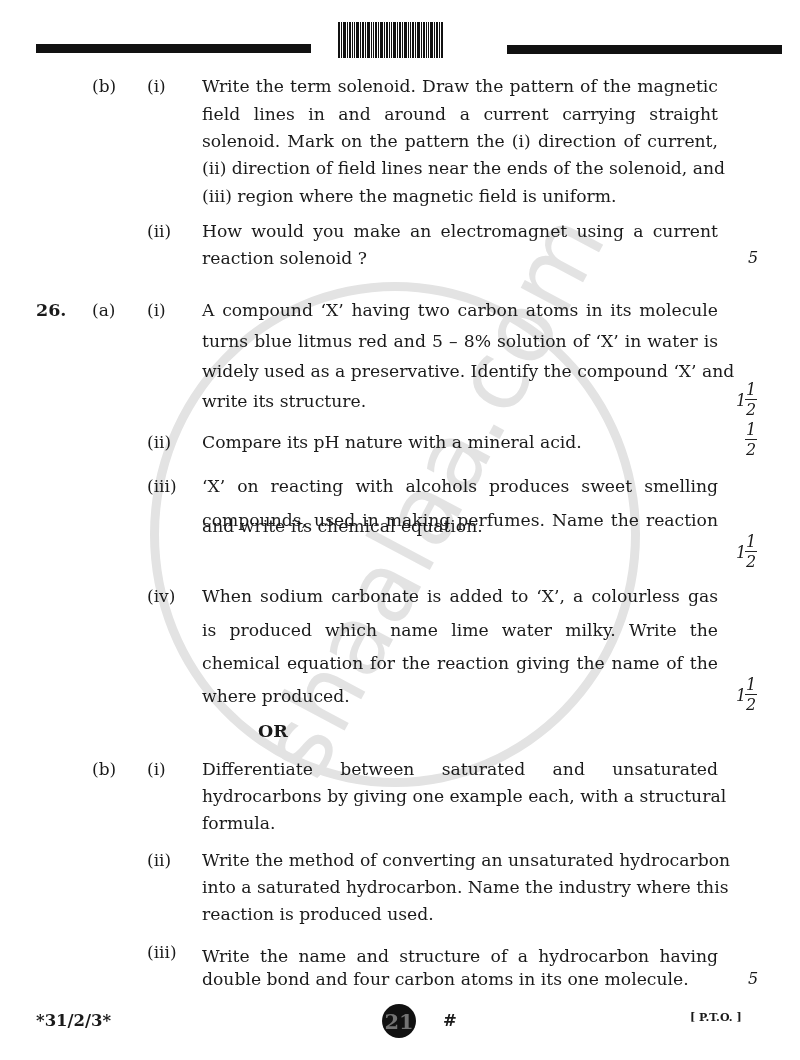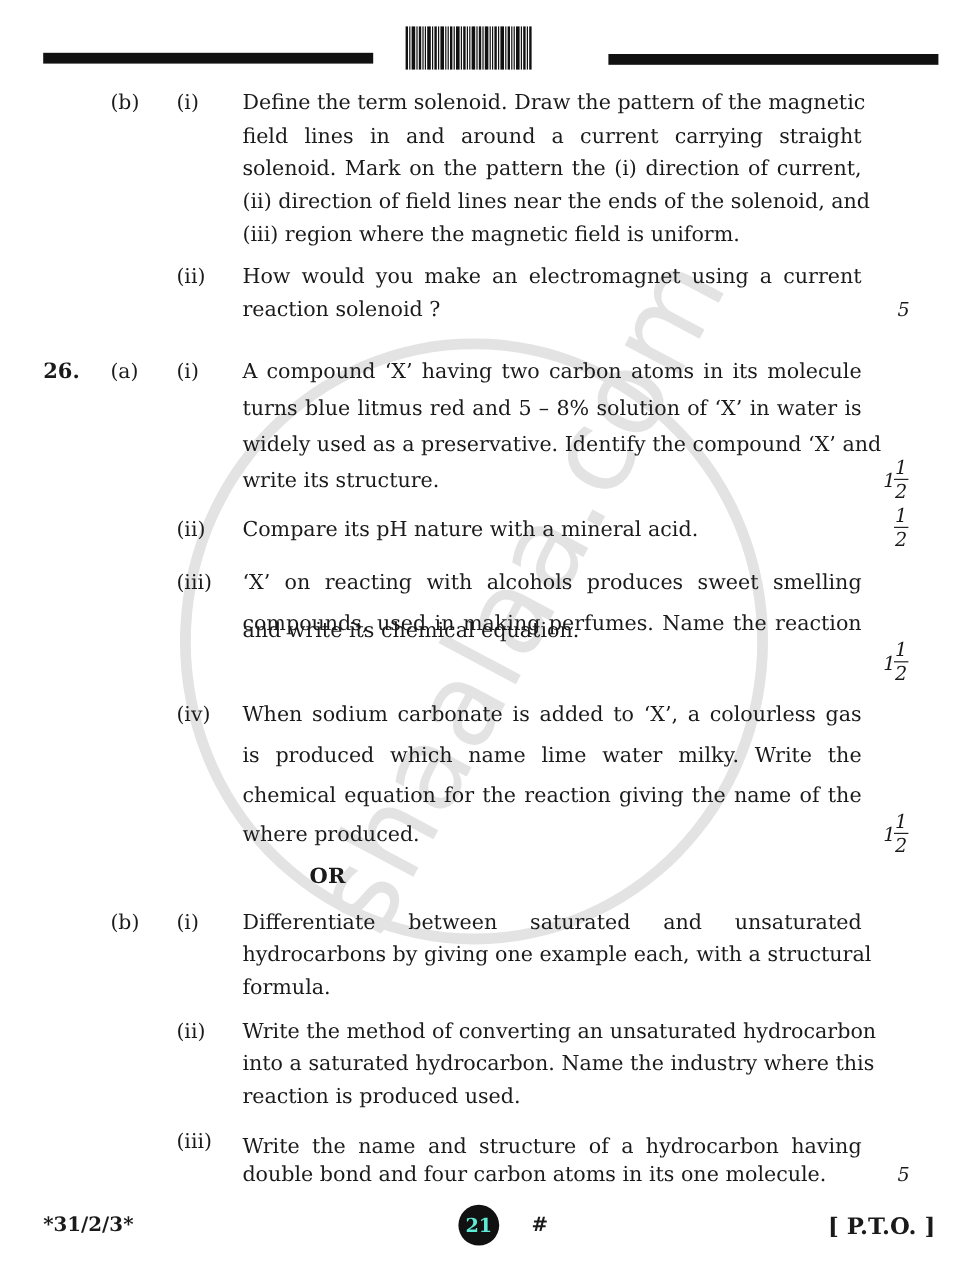--- a/index.html
+++ b/index.html
@@ -30,24 +30,24 @@
     .lvl2 { position: absolute; left: 147px; font-size: 17px; }
     .marks { position: absolute; font-style: italic; font-size: 16px; text-align: center; }
     .frac { position: absolute; display: inline-flex; flex-direction: column; align-items: center;
       font-style: italic; font-size: 16px; line-height: 17px; }
     .frac .bar { width: 12px; height: 1px; background: #222; margin: 1px 0; }
     .whole { position: absolute; font-style: italic; font-size: 16px; }
     .or { position: absolute; left: 258px; font-weight: bold; font-size: 17.5px; }
 
     .footer-code { position: absolute; left: 36px; top: 1011px; font-weight: bold; font-size: 16.5px; }
     .page-badge { position: absolute; left: 382px; top: 1004px; width: 34px; height: 34px;
-      background: #111; color: #5eead4; border-radius: 50%; display: flex; align-items: center;
-      justify-content: center; font-weight: bold; font-size: 16px; }
+      background: #111; color: #737373; border-radius: 50%; display: flex; align-items: center;
+      justify-content: center; font-weight: bold; font-size: 21px; }
     .hash { position: absolute; left: 443px; top: 1011px; font-weight: bold; font-size: 16.5px; }
-    .pto { position: absolute; left: 690px; top: 1011px; font-weight: bold; font-size: 19px; }
+    .pto { position: absolute; left: 690px; top: 1011px; font-weight: bold; font-size: 11px; }
   </style>
 </head>
 <body>
 
 <div class="rule left"></div>
 <div class="barcode">
   <span style="width:2px"></span>
     <span style="width:1px"></span>
     <span style="width:3px"></span>
     <span style="width:1px"></span>
@@ -88,21 +88,21 @@
     <span style="width:1px"></span>
     <span style="width:2px"></span>
 </div>
 <div class="rule right"></div>
 
 <div class="watermark"></div>
 <div class="wm-text">shaalaa.com</div>
 
 <div class="lvl1" style="top:76px">(b)</div>
 <div class="lvl2" style="top:76px">(i)</div>
-<div class="line body-text" style="top:76px">Define the term solenoid. Draw the pattern of the magnetic</div>
+<div class="line body-text" style="top:76px">Write the term solenoid. Draw the pattern of the magnetic</div>
 <div class="line body-text" style="top:104px">field lines in and around a current carrying straight</div>
 <div class="line body-text" style="top:131px">solenoid. Mark on the pattern the (i) direction of current,</div>
 <div class="line body-text" style="top:158px">(ii) direction of field lines near the ends of the solenoid, and</div>
 <div class="line body-text last" style="top:186px">(iii) region where the magnetic field is uniform.</div>
 
 <div class="lvl2" style="top:221px">(ii)</div>
 <div class="line body-text" style="top:221px">How would you make an electromagnet using a current</div>
 <div class="line body-text last" style="top:248px">reaction solenoid ?</div>
 <div class="marks" style="left:748px; top:248px">5</div>
 

